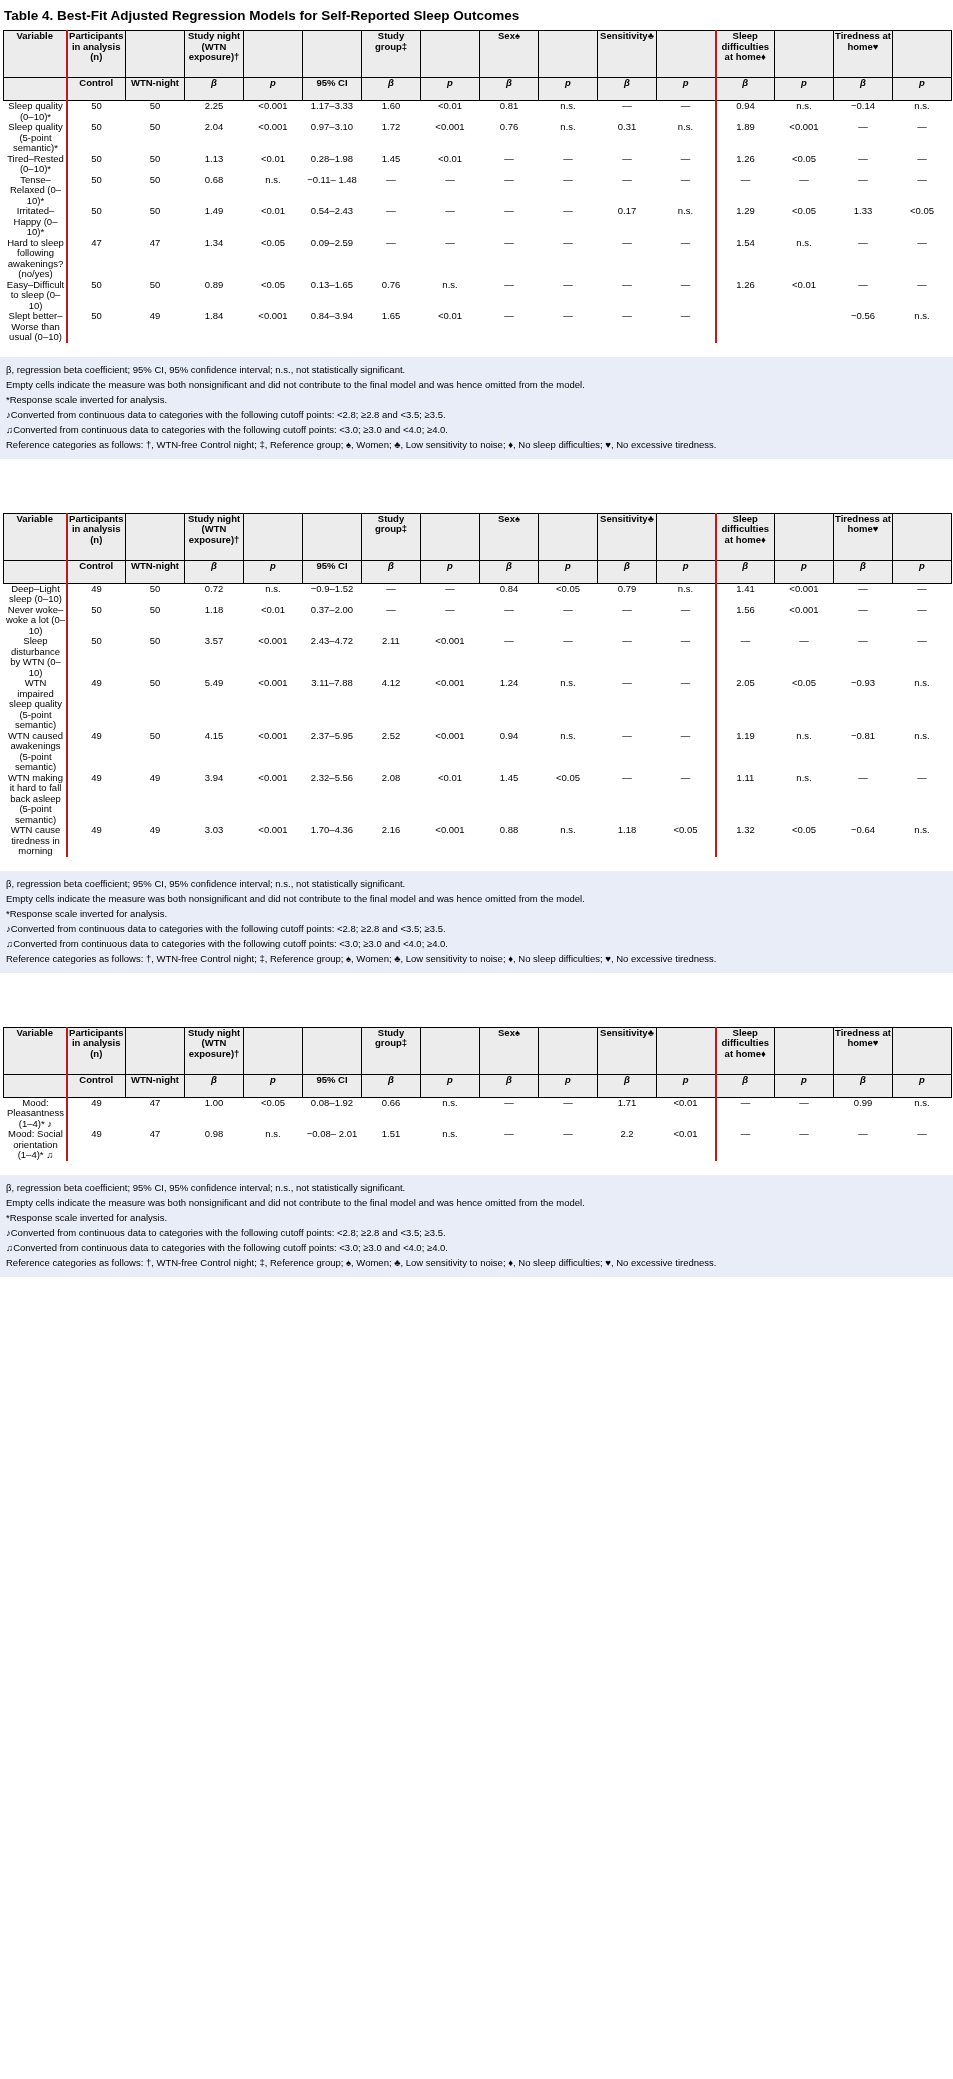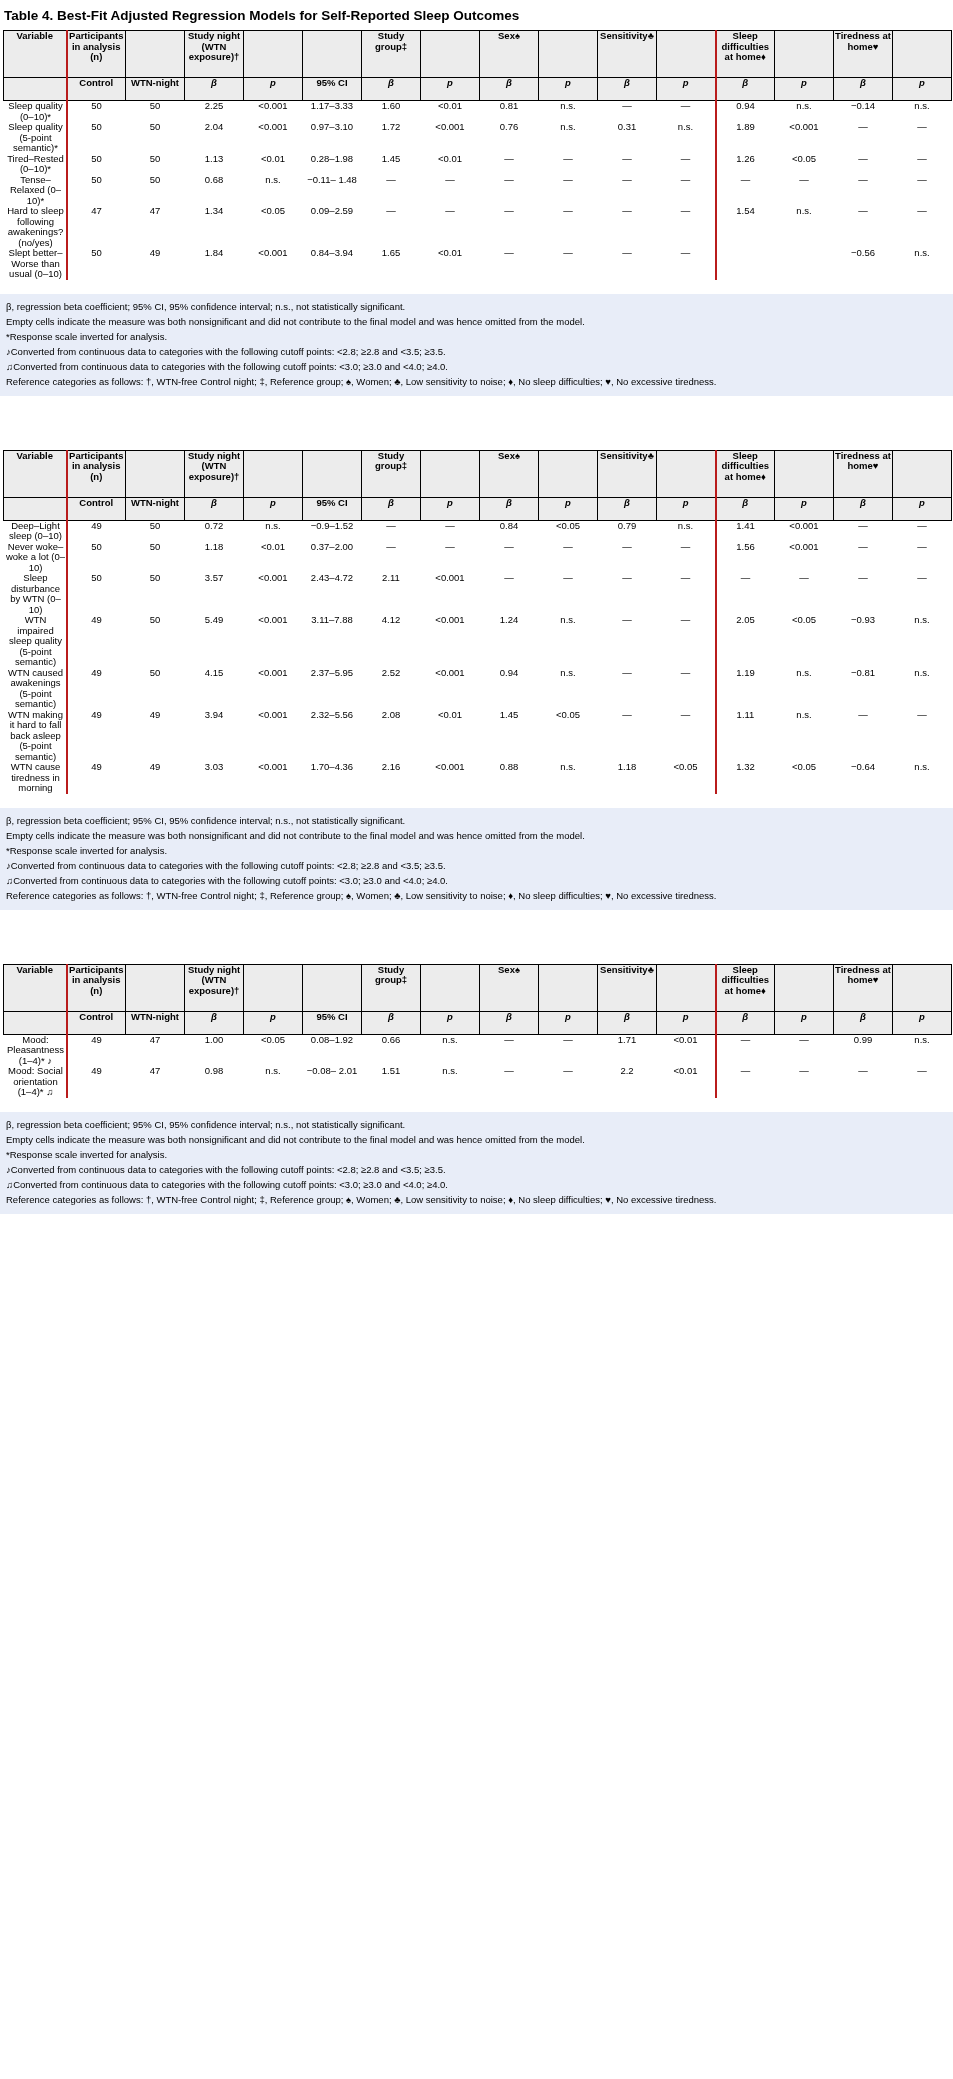--- a/index.html
+++ b/index.html
@@ -167,34 +167,70 @@
               <td class="val">—</td>
               <td class="val">—</td>
               <td class="val">—</td>
               <td class="val">—</td>
               <td class="val sep">—</td>
               <td class="val">—</td>
               <td class="val">—</td>
               <td class="val">—</td>
             </tr>
             <tr>
+              <td class="lbl">Irritated–Happy (0–10)*</td>
+              <td class="val sep">50</td>
+              <td class="val">50</td>
+              <td class="val">1.49</td>
+              <td class="val">&lt;0.01</td>
+              <td class="val">0.54–2.43</td>
+              <td class="val">—</td>
+              <td class="val">—</td>
+              <td class="val">—</td>
+              <td class="val">—</td>
+              <td class="val">0.17</td>
+              <td class="val">n.s.</td>
+              <td class="val sep">1.29</td>
+              <td class="val">&lt;0.05</td>
+              <td class="val">1.33</td>
+              <td class="val">&lt;0.05</td>
+            </tr>
+            <tr>
               <td class="lbl">Hard to sleep following awakenings? (no/yes)</td>
               <td class="val sep">47</td>
               <td class="val">47</td>
               <td class="val">1.34</td>
               <td class="val">&lt;0.05</td>
               <td class="val">0.09–2.59</td>
               <td class="val">—</td>
               <td class="val">—</td>
               <td class="val">—</td>
               <td class="val">—</td>
               <td class="val">—</td>
               <td class="val">—</td>
               <td class="val sep">1.54</td>
               <td class="val">n.s.</td>
+              <td class="val">—</td>
+              <td class="val">—</td>
+            </tr>
+            <tr>
+              <td class="lbl">Easy–Difficult to sleep (0–10)</td>
+              <td class="val sep">50</td>
+              <td class="val">50</td>
+              <td class="val">0.89</td>
+              <td class="val">&lt;0.05</td>
+              <td class="val">0.13–1.65</td>
+              <td class="val">0.76</td>
+              <td class="val">n.s.</td>
+              <td class="val">—</td>
+              <td class="val">—</td>
+              <td class="val">—</td>
+              <td class="val">—</td>
+              <td class="val sep">1.26</td>
+              <td class="val">&lt;0.01</td>
               <td class="val">—</td>
               <td class="val">—</td>
             </tr>
             <tr>
               <td class="lbl">Slept better–Worse than usual (0–10)</td>
               <td class="val sep">50</td>
               <td class="val">49</td>
               <td class="val">1.84</td>
               <td class="val">&lt;0.001</td>
               <td class="val">0.84–3.94</td>

